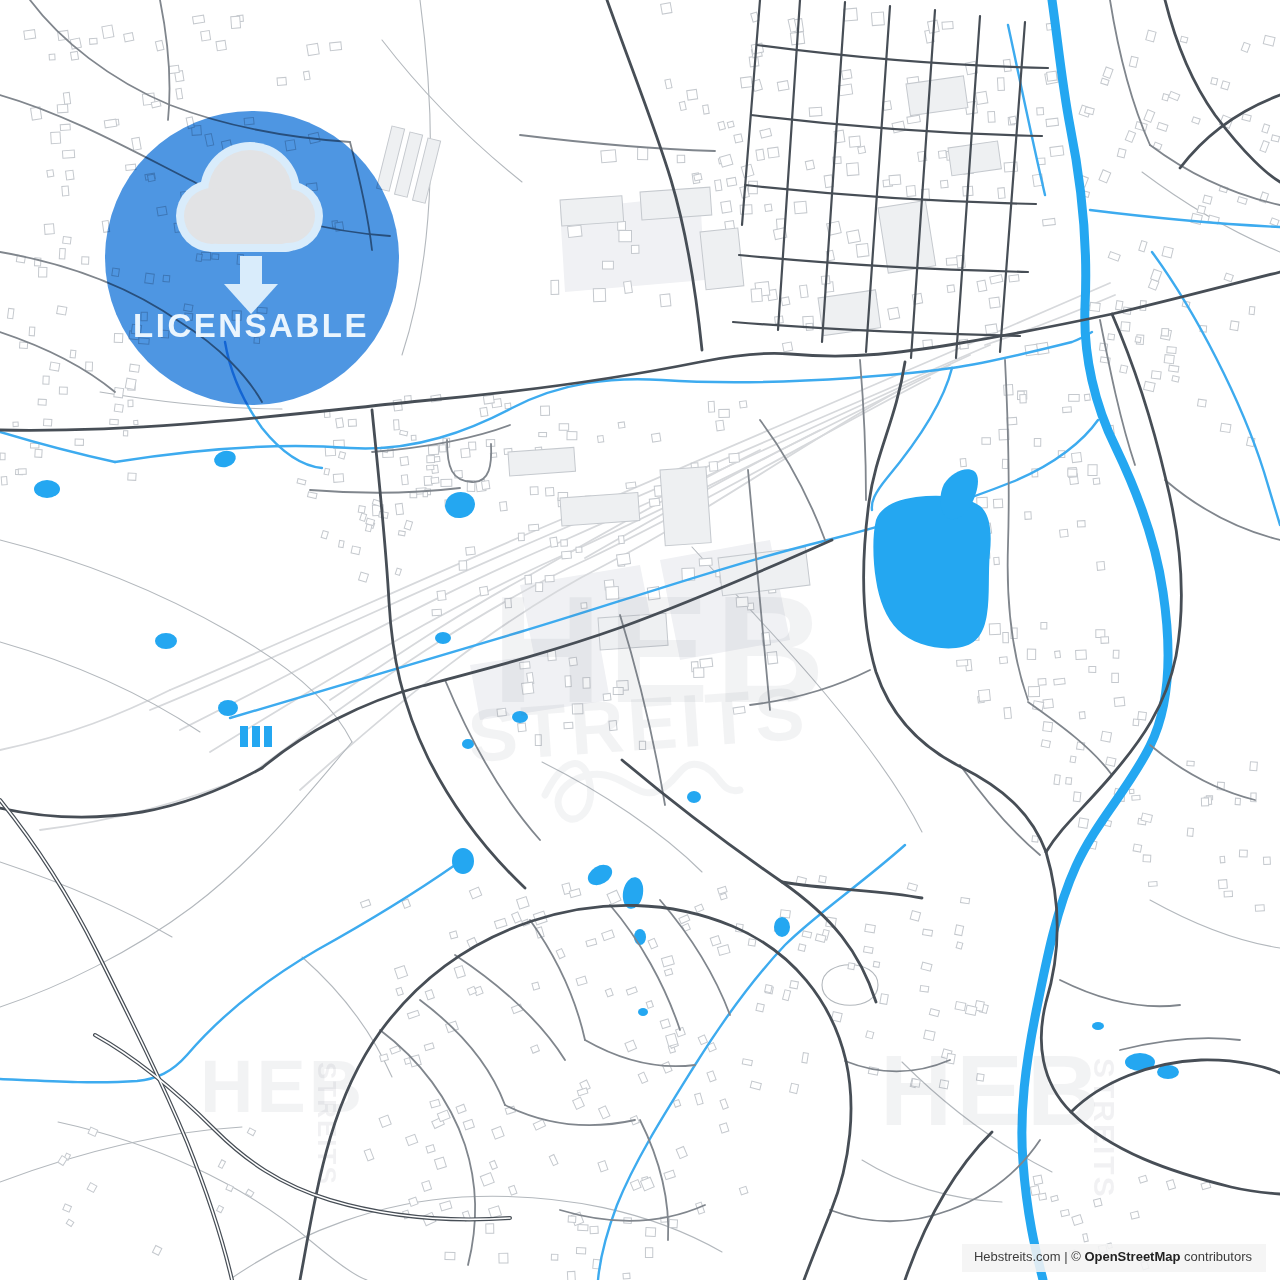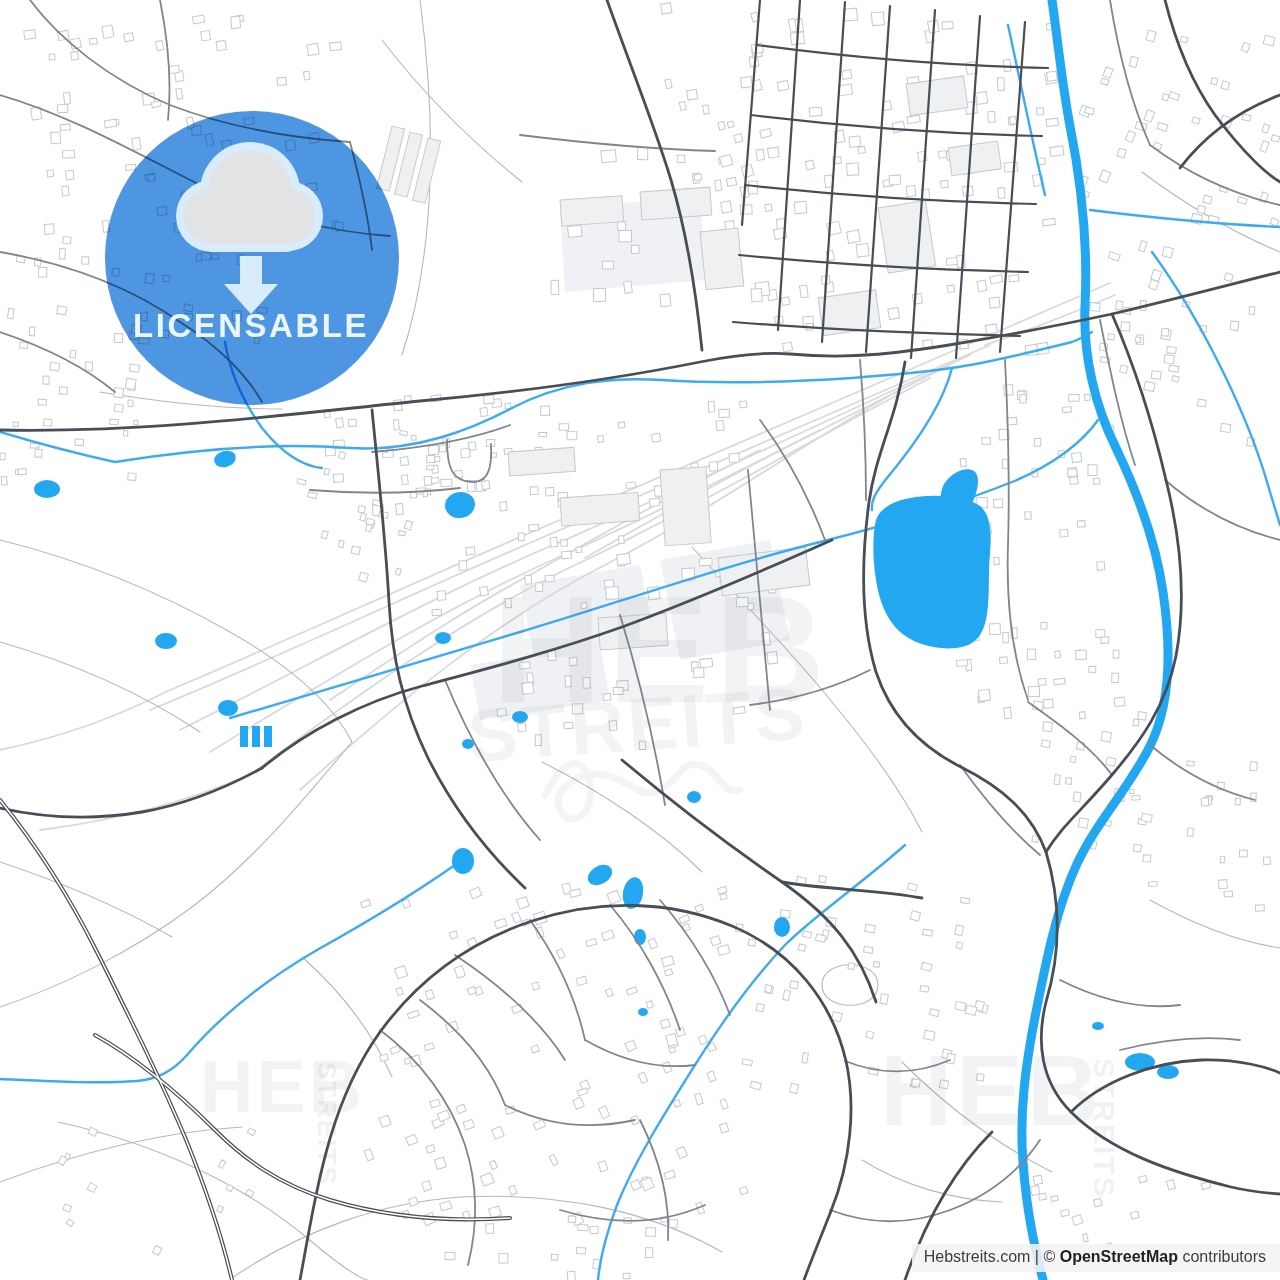--- a/index.html
+++ b/index.html
@@ -3,22 +3,22 @@
 <meta charset="utf-8">
 <title>Map</title>
 <style>
   html,body{margin:0;padding:0;background:#e9e9e9;}
   .stage{position:relative;width:1280px;height:1280px;background:#ffffff;overflow:hidden;
          font-family:"Liberation Sans",sans-serif;}
   #map-svg{position:absolute;inset:0;display:block;}
   #map-svg text{font-family:"Liberation Sans",sans-serif;}
   .badge-circle{mix-blend-mode:multiply;}
   .badge-label{font-weight:bold;text-anchor:middle;}
-  .attribution{position:absolute;right:0;bottom:8px;background:rgba(244,244,244,0.88);
-               padding:3px 14px 5px 12px;font-size:16px;color:#3d3d3d;line-height:20px;
+  .attribution{position:absolute;right:14px;bottom:8px;background:rgba(244,244,244,0.88);
+               padding:3px 14px 5px 12px;font-size:13px;color:#3d3d3d;line-height:20px;
                white-space:pre;}
   .attribution .bold{font-weight:bold;color:#222;}
 </style>
 </head>
 <body>
 
 <div class="stage">
   <svg id="map-svg" width="1280" height="1280" viewBox="0 0 1280 1280">
     <g id="map-layers">
         <g>

